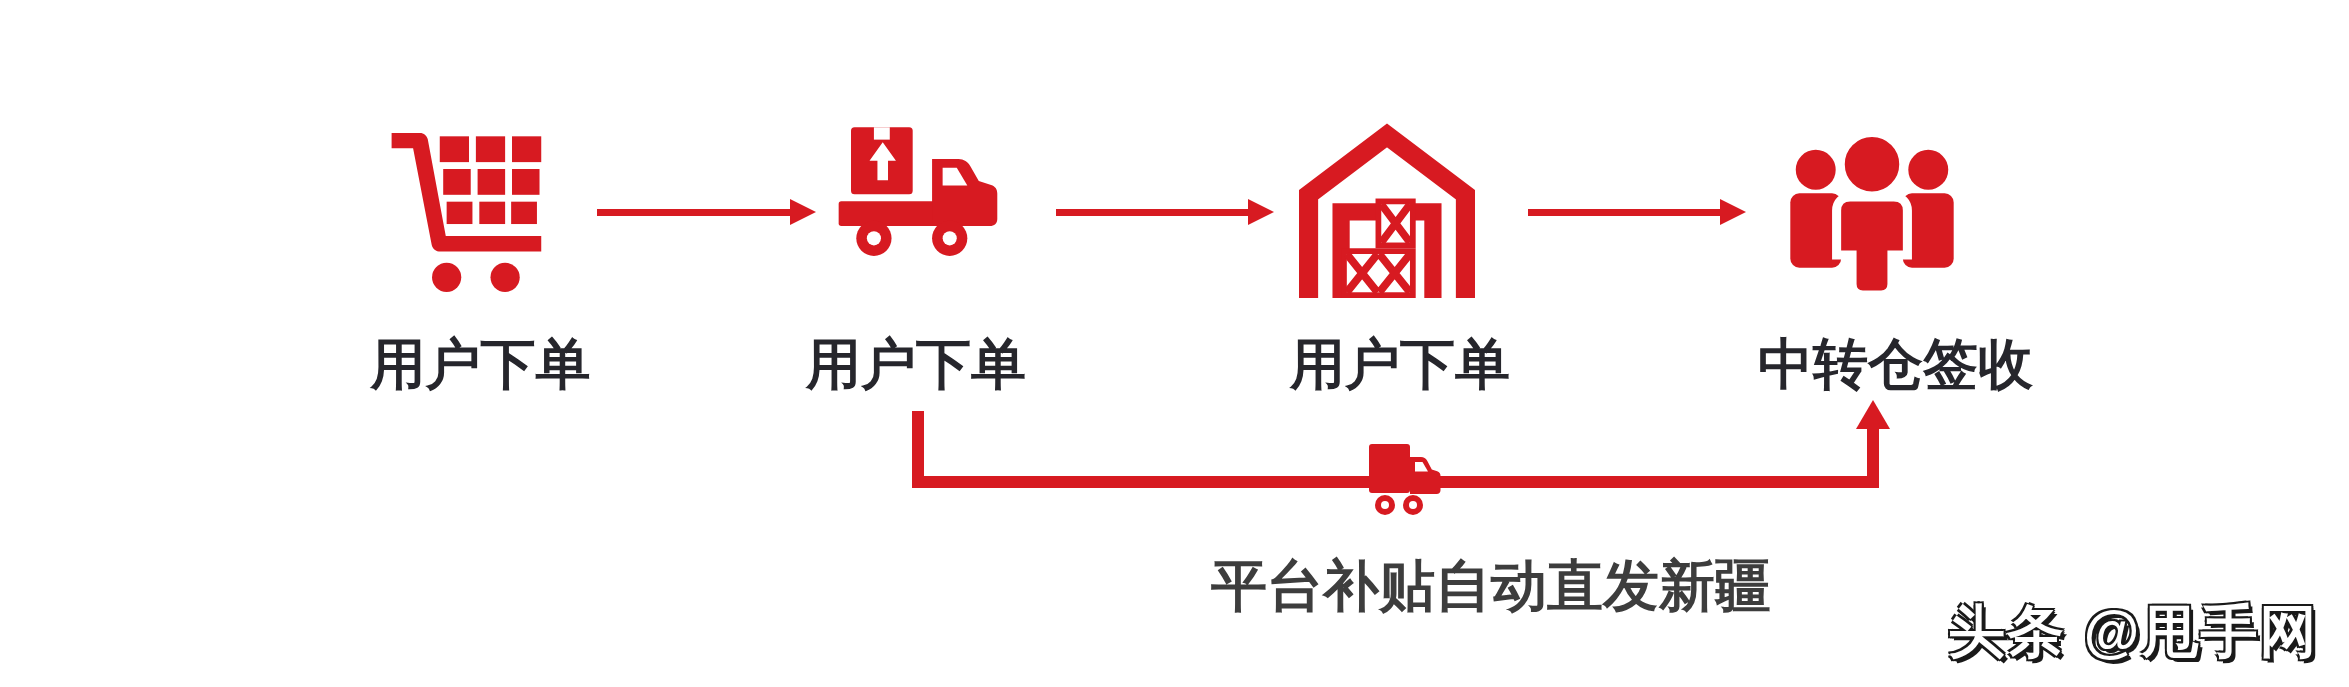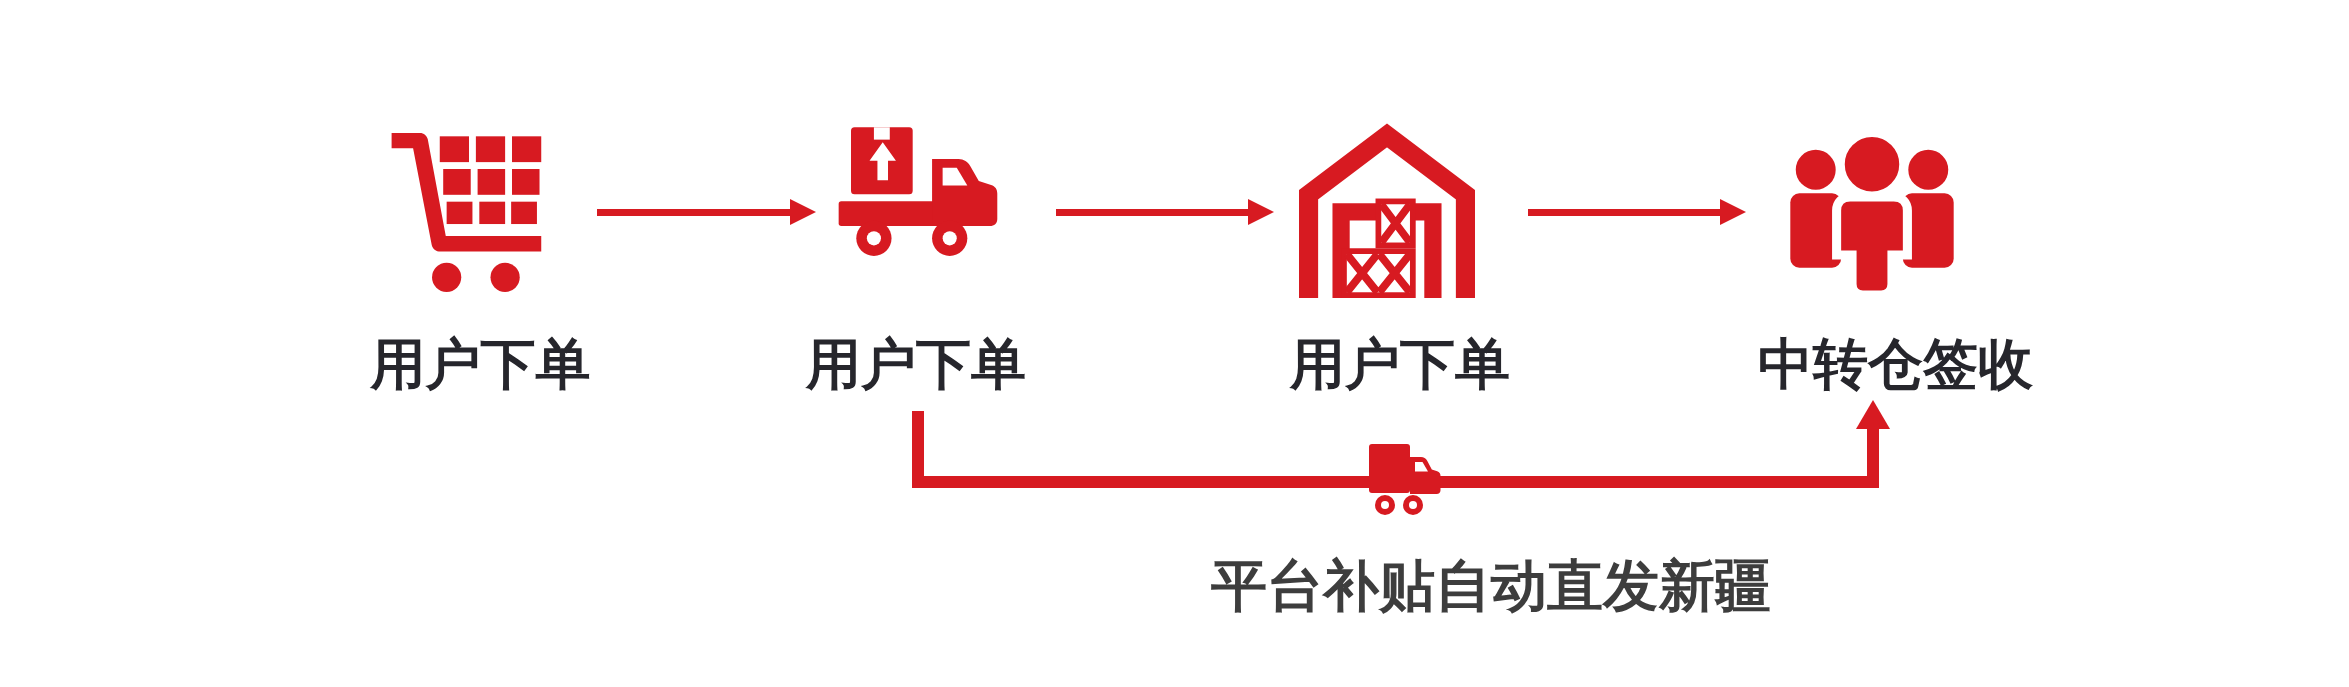--- a/index.html
+++ b/index.html
@@ -172,14 +172,15 @@
       <path d="M59 20 h7.5 l5.5 9.5 H59 Z" fill="#fff"></path>
       <circle cx="29" cy="63" r="10"></circle>
         <circle cx="29" cy="63" r="4" fill="#fff"></circle>
       <circle cx="57" cy="63" r="10"></circle>
         <circle cx="57" cy="63" r="4" fill="#fff"></circle>
     </svg>
   </span>
 
   <div class="bp-caption">平台补贴自动直发新疆</div>
 
+  <div class="watermark">头条 @甩手网</div>
 
 </div>
 
 </body></html>

